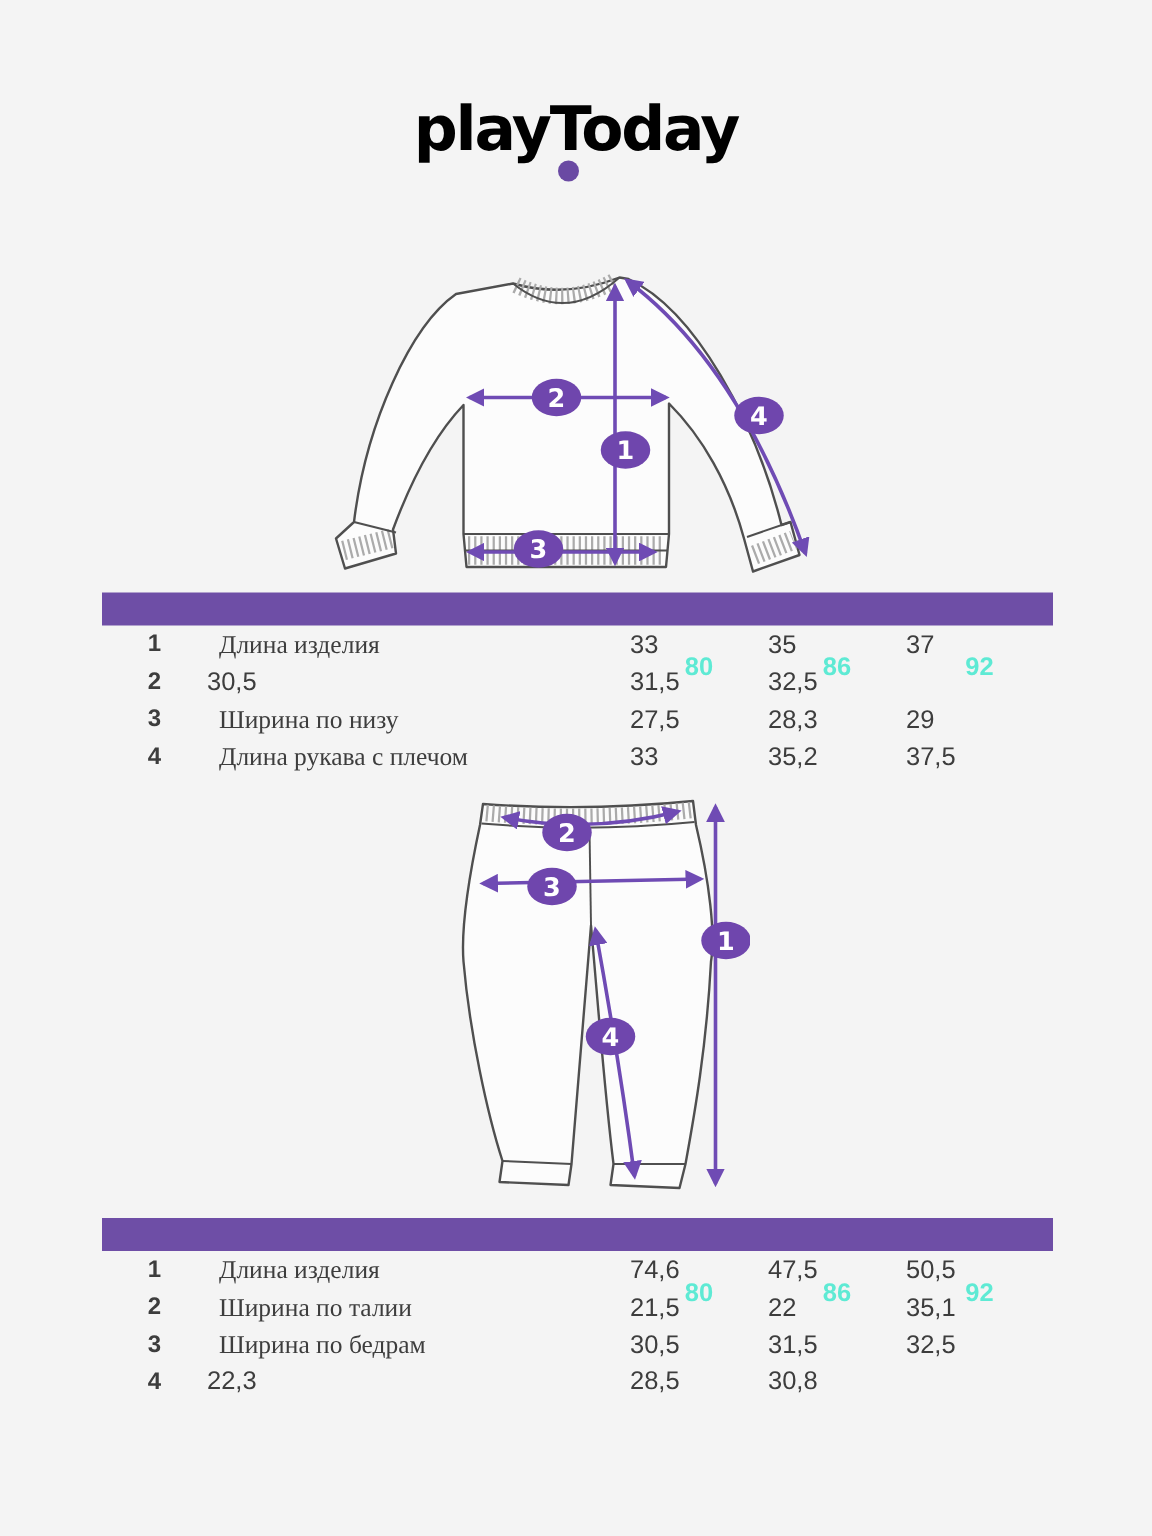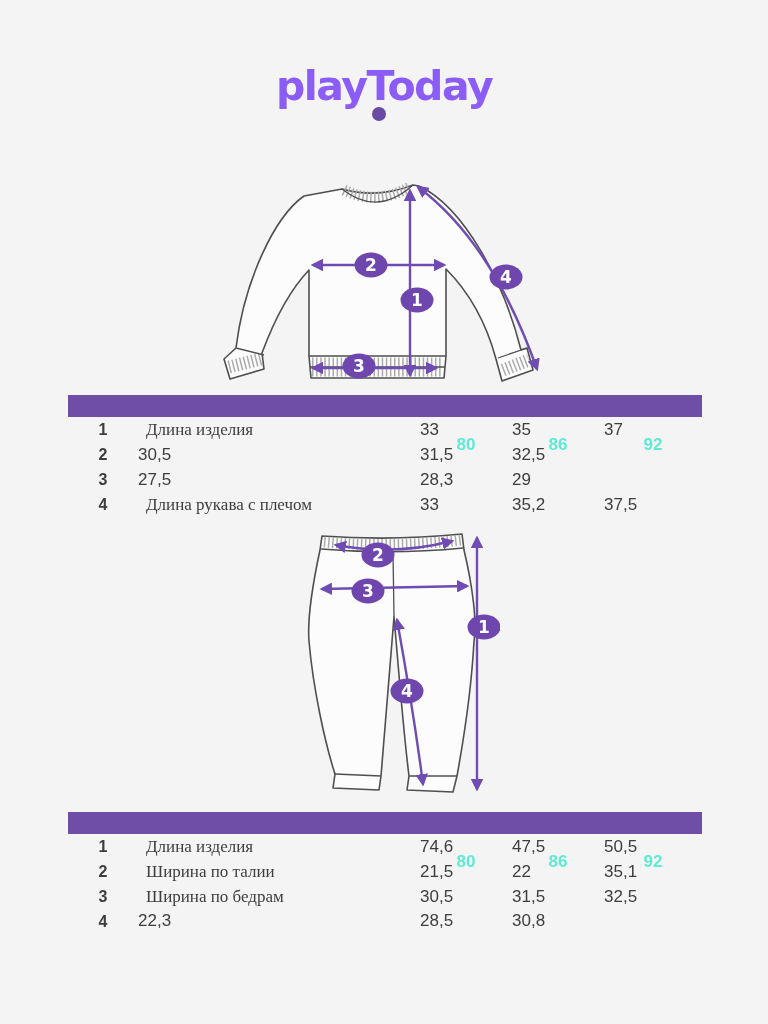--- a/index.html
+++ b/index.html
@@ -15,21 +15,21 @@
 
   
   .logo{
     position:absolute;left:0;top:62px;width:768px;
     text-align:center;
   }
   .logo-inner{
     position:relative;display:inline-block;
     font-family:"DejaVu Sans", sans-serif;
     font-weight:700;font-size:41px;letter-spacing:-1.5px;
-    color:#8b5cf6;
+    color:#000000;
   }
   .logo-dot{
     position:absolute;left:44.5%;bottom:-11px;
     width:14px;height:14px;border-radius:50%;
     background:#6a4aa3;
   }
 
   
   .svg-abs{position:absolute;}
   .garment{fill:#fcfcfc;stroke:#4f4f4f;stroke-width:1.6;stroke-linejoin:round;}
@@ -140,20 +140,21 @@
       <div class="val">37</div>
     </div>
     <div class="t-row">
       <div class="num">2</div>
       <div class="val">30,5</div>
       <div class="val">31,5</div>
       <div class="val">32,5</div>
     </div>
     <div class="t-row">
       <div class="num">3</div>
+      <div class="lbl">Ширина по низу</div>
       <div class="val">27,5</div>
       <div class="val">28,3</div>
       <div class="val">29</div>
     </div>
     <div class="t-row">
       <div class="num">4</div>
       <div class="lbl">Длина рукава с плечом</div>
       <div class="val">33</div>
       <div class="val">35,2</div>
       <div class="val">37,5</div>

